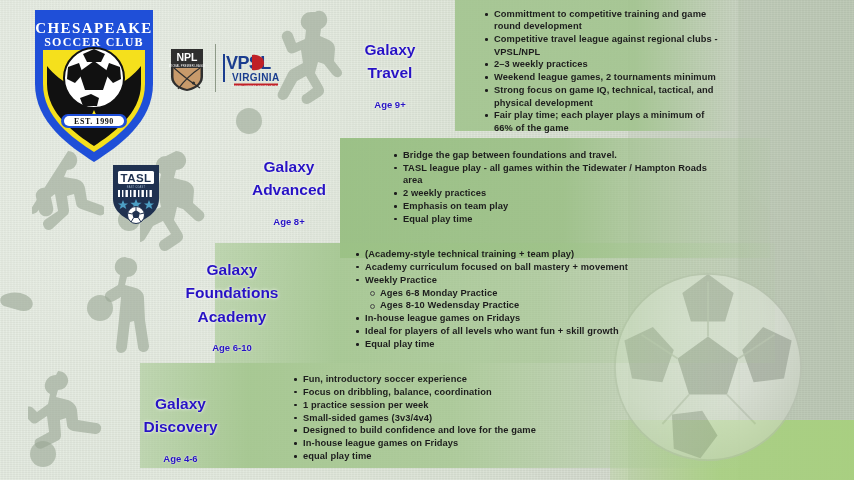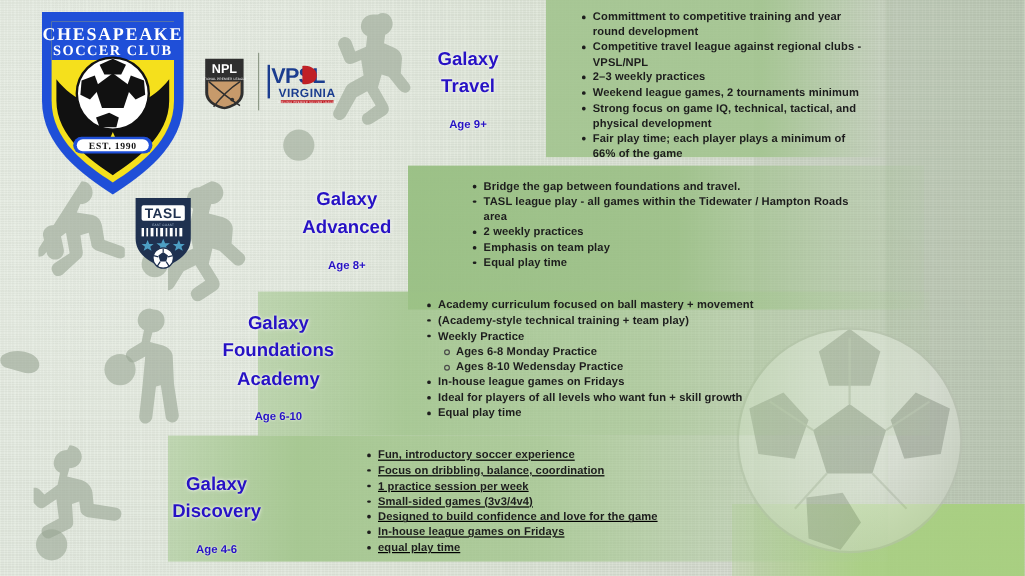--- a/index.html
+++ b/index.html
@@ -222,21 +222,21 @@
       <polygon points="26,36 27.6,39.8 31.6,39.8 28.4,42.3 29.6,46.2 26,43.8 22.4,46.2 23.6,42.3 20.4,39.8 24.4,39.8"></polygon>
       <polygon points="39,37 40.4,40.4 44,40.4 41.2,42.6 42.3,46 39,44 35.7,46 36.8,42.6 34,40.4 37.6,40.4"></polygon>
     </g>
     <circle cx="26" cy="52" r="8.5" fill="#ffffff" stroke="#1f3150" stroke-width="1"></circle>
     <polygon points="26,47 30,50 28.5,55 23.5,55 22,50" fill="#1f3150"></polygon>
     <path d="M26 44v3M34 50l-4 1M31 59l-2.5-4M21 59l2.5-4M18 50l4 1" stroke="#1f3150" stroke-width="1" fill="none"></path>
   </svg>
 
   <div class="panel p1">
     <ul class="bullets" style="left:28px;top:8px;width:240px;">
-      <li>Committment to competitive training and year round development</li>
+      <li>Committment to competitive training and game round development</li>
       <li>Competitive travel league against regional clubs - VPSL/NPL</li>
       <li>2–3 weekly practices</li>
       <li>Weekend league games, 2 tournaments minimum</li>
       <li>Strong focus on game IQ, technical, tactical, and physical development</li>
       <li>Fair play time; each player plays a minimum of 66% of the game</li>
     </ul>
   </div>
   <div class="title" id="t1">
     <div class="ln">Galaxy</div>
     <div class="ln">Travel</div>
@@ -253,39 +253,39 @@
     </ul>
   </div>
   <div class="title" id="t2">
     <div class="ln">Galaxy</div>
     <div class="ln">Advanced</div>
     <div class="age">Age 8+</div>
   </div>
 
   <div class="panel p3">
     <ul class="bullets" style="left:139px;top:5px;width:300px;">
+      <li>(Academy-style technical training + team play)</li>
       <li>Academy curriculum focused on ball mastery + movement</li>
-      <li>(Academy-style technical training + team play)</li>
       <li>Weekly Practice</li>
       <li class="sub">Ages 6-8 Monday Practice</li>
       <li class="sub">Ages 8-10 Wedensday Practice</li>
       <li>In-house league games on Fridays</li>
       <li>Ideal for players of all levels who want fun + skill growth</li>
       <li>Equal play time</li>
     </ul>
   </div>
   <div class="title" id="t3">
     <div class="ln">Galaxy</div>
     <div class="ln">Foundations</div>
     <div class="ln">Academy</div>
     <div class="age">Age 6-10</div>
   </div>
 
   <div class="panel p4">
-    <ul class="bullets" style="left:164px;top:10px;width:300px;text-decoration:underline;">
+    <ul class="bullets" style="left:152px;top:10px;width:300px;">
       <li>Fun, introductory soccer experience</li>
       <li>Focus on dribbling, balance, coordination</li>
       <li>1 practice session per week</li>
       <li>Small-sided games (3v3/4v4)</li>
       <li>Designed to build confidence and love for the game</li>
       <li>In-house league games on Fridays</li>
       <li>equal play time</li>
     </ul>
   </div>
   <div class="title" id="t4">

